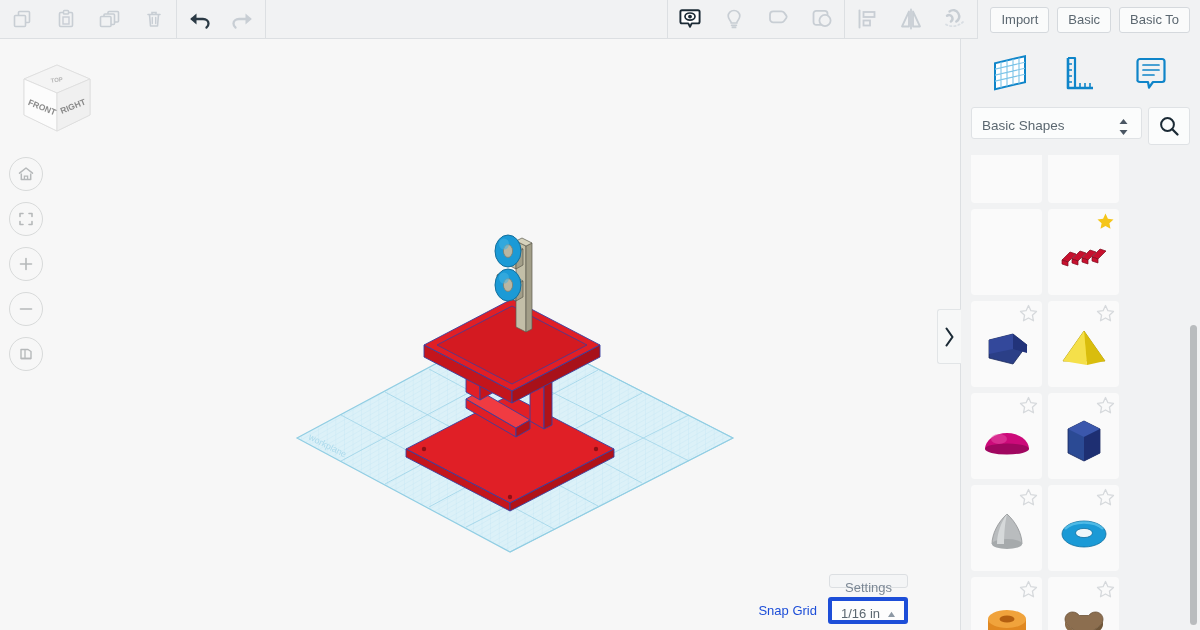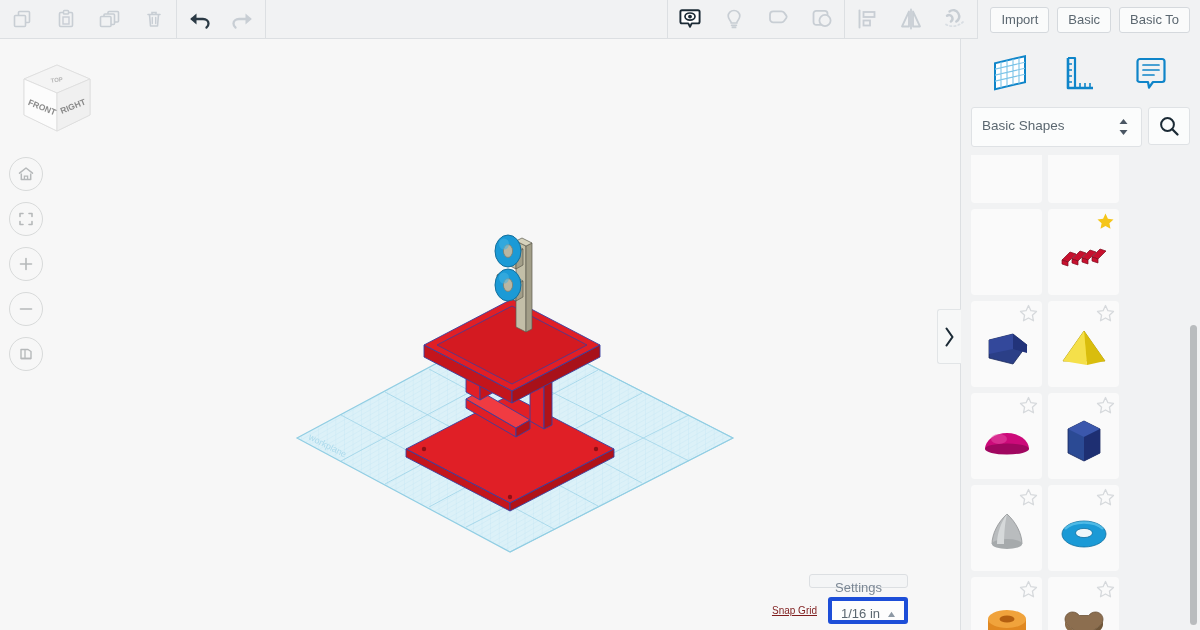--- a/index.html
+++ b/index.html
@@ -51,49 +51,49 @@
     border: 1px solid #d8dada; background: transparent;
     display: flex; align-items: center; justify-content: center; cursor: pointer;
   }
 
   
   .model { position: absolute; left: 0; top: 0; width: 960px; height: 591px; }
 
   
   .settings-btn {
     position: absolute; right: 52px; bottom: 42px;
-    height: 14px; padding: 0 25px; border: 1px solid #dcdfe2;
+    height: 14px; padding: 0 15px; border: 1px solid #dcdfe2;
     border-radius: 3px; background: #f4f5f6; color: #7b8794;
     font-size: 13px; line-height: 25px; cursor: pointer;
   }
   .snaprow {
     position: absolute; right: 52px; bottom: 6px;
     display: flex; align-items: center; gap: 11px;
   }
-  .snaplabel { font-size: 10px; color: #7f1d1d; text-decoration: underline; }
+  .snaplabel { font-size: 13px; color: #1d4ed8; }
   .snapsel {
     position: relative; height: 27px; width: 80px;
     border: 4px solid #1d4ed8; border-radius: 3px; background: #fdfdfd;
     color: #5b6770; font-size: 13px; line-height: 25px; padding-left: 9px; cursor: pointer;
   }
   .snapcaret { position: absolute; right: 8px; top: 10px; }
 
   
   .panel {
     position: absolute; top: 39px; right: 0; width: 240px; height: 591px;
     background: #f1f2f3; border-left: 1px solid #dcdfe2;
   }
   .panel-tabs {
     height: 68px; display: flex; align-items: center; justify-content: space-around;
     padding: 0 14px; background: #f1f2f3;
   }
   .ptab { width: 54px; height: 48px; display: flex; align-items: center; justify-content: center; cursor: pointer; }
   .panel-controls { display: flex; padding: 0 10px 10px 10px; gap: 6px; }
   .selwrap {
-    position: relative; flex: 1 1 auto; height: 40px;
+    position: relative; flex: 1 1 auto; height: 32px;
     border: 1px solid #dfe2e5; border-radius: 3px; background: #fbfcfc;
     color: #5b6770; font-size: 13.5px; line-height: 36px; padding-left: 10px; cursor: pointer;
   }
   .selarrows { position: absolute; right: 12px; top: 9px; }
   .searchbtn {
     width: 42px; height: 38px; border: 1px solid #dfe2e5; border-radius: 3px;
     background: #fbfcfc; display: flex; align-items: center; justify-content: center; cursor: pointer;
   }
   .grid-clip { position: absolute; top: 116px; left: 0; width: 240px; height: 475px; overflow: hidden; }
   .shape-grid {

